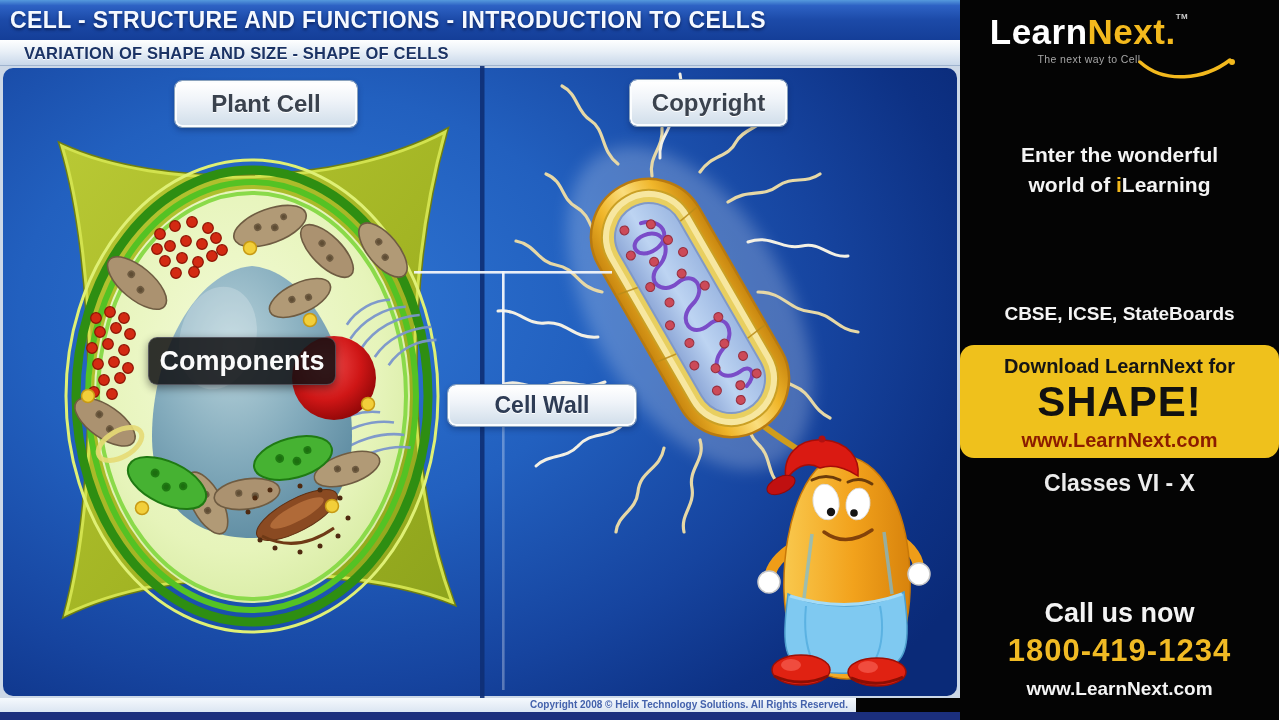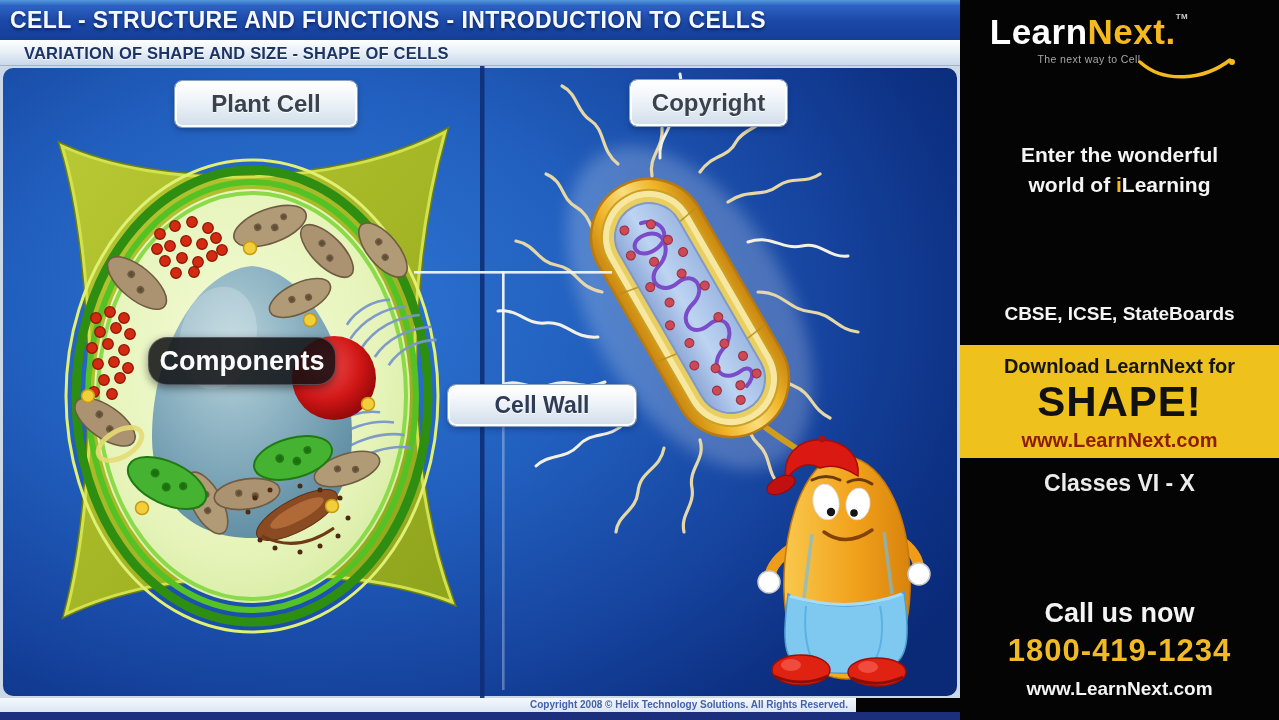--- a/index.html
+++ b/index.html
@@ -24,41 +24,41 @@
   .stage-label{position:absolute;display:flex;align-items:center;justify-content:center;
     background:linear-gradient(180deg,#ffffff 0%,#f0f4f9 40%,#d2dfeb 100%);
     border:2px solid #fbfdfe;outline:1px solid #8aa2bd;border-radius:7px;
     color:#3a424e;font-weight:700;box-shadow:0 3px 6px rgba(0,15,50,.35);
     text-shadow:0 1px 0 #fff;white-space:nowrap;text-align:right;}
   #plant-cell-label{left:175px;top:15px;width:178px;height:42px;font-size:24px;}
   #bacteria-label{left:630px;top:14px;width:153px;height:42px;font-size:24px;}
   #cell-wall-label{left:448px;top:319px;width:184px;height:37px;font-size:23px;color:#2e3c55;border-radius:8px;}
   #components-label{position:absolute;left:148px;top:271px;width:186px;height:46px;
     display:flex;align-items:center;justify-content:center;
-    background:rgba(14,14,17,.85);border:1px solid rgba(125,125,140,.5);border-radius:19px;
+    background:rgba(14,14,17,.85);border:1px solid rgba(125,125,140,.5);border-radius:9px;
     color:#fbfbfb;font-size:27px;font-weight:700;box-shadow:0 3px 9px rgba(0,0,0,.45);}
   
   #copyright-bar{position:absolute;left:0;top:698px;width:856px;height:14px;
     background:linear-gradient(180deg,#f5f9fd,#dbe5f2);
     color:#44​61ab;color:#4462ac;font-size:10px;font-weight:700;line-height:14px;
     text-align:right;padding-right:8px;box-sizing:border-box;}
   #bottom-strip{position:absolute;left:0;top:712px;width:960px;height:8px;background:#1b2f7d;}
   
   #sidebar{position:absolute;left:960px;top:0;width:319px;height:720px;background:#040404;}
   #logo-wrap{position:absolute;left:0;top:12px;width:258px;text-align:center;}
   #logo-line{font-size:35px;font-weight:700;letter-spacing:.5px;}
   .logo-learn{color:#ffffff;} .logo-next{color:#f3b91d;}
   .logo-tm{color:#cfcfcf;font-size:8px;font-weight:700;vertical-align:top;}
   #logo-tagline{margin-top:1px;color:#a6a6a6;font-size:10.5px;letter-spacing:.4px;}
   #logo-smile{position:absolute;left:176px;top:46px;}
   .sb-row{position:absolute;left:0;width:319px;text-align:center;color:#f4f4f4;font-weight:700;}
   #promo-text{top:140px;font-size:21px;line-height:30px;}
   .promo-i{color:#f3b91d;}
   #boards-text{top:303px;font-size:19px;}
-  #download-banner{position:absolute;left:0;top:345px;width:319px;height:113px;background:#efc11c;}
+  #download-banner{position:absolute;left:0;top:345px;width:319px;height:113px;background:#efc11c;border-radius:14px;}
   #banner-line1{position:absolute;left:0;top:10px;width:319px;text-align:center;
     color:#151515;font-size:20px;font-weight:700;}
   #banner-free{position:absolute;left:0;top:33px;width:319px;text-align:center;
     color:#111111;font-size:42px;font-weight:800;letter-spacing:1px;}
   #banner-url{position:absolute;left:0;top:84px;width:319px;text-align:center;
     color:#8b1c00;font-size:20px;font-weight:800;}
   #classes-text{top:470px;font-size:23px;color:#ececec;}
   #call-text{top:598px;font-size:27px;}
   #phone-number{top:633px;font-size:31px;color:#f0ba24;letter-spacing:1px;}
   #website-link{top:678px;font-size:19px;}

